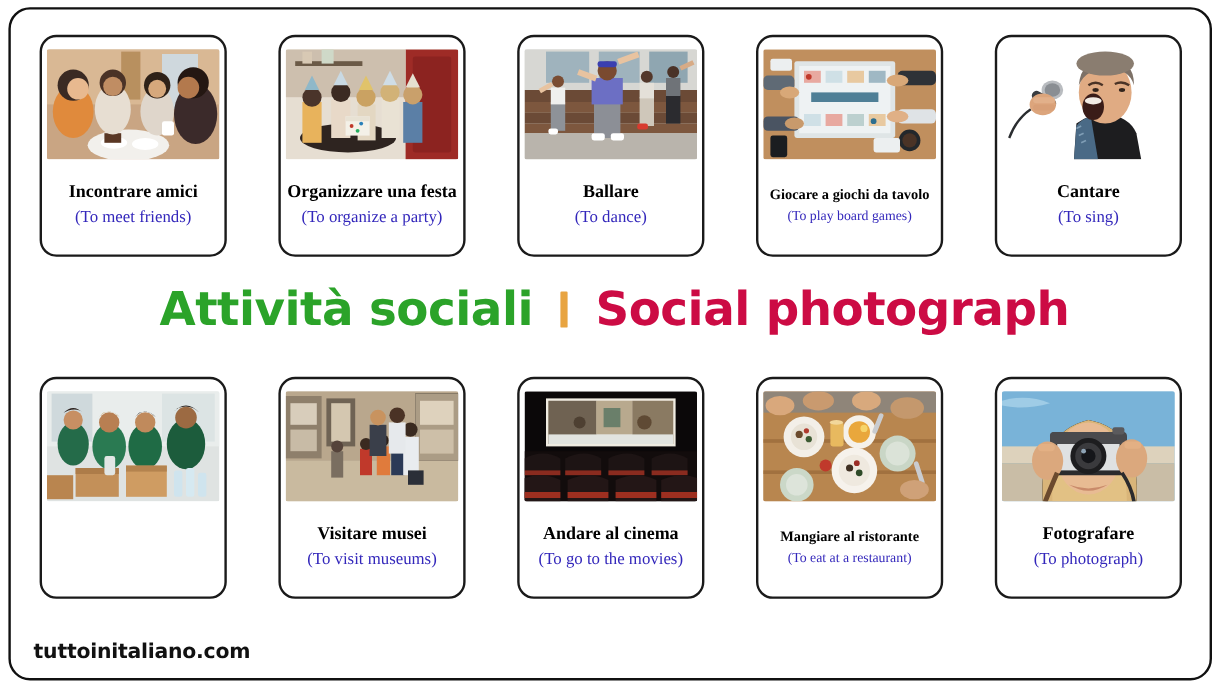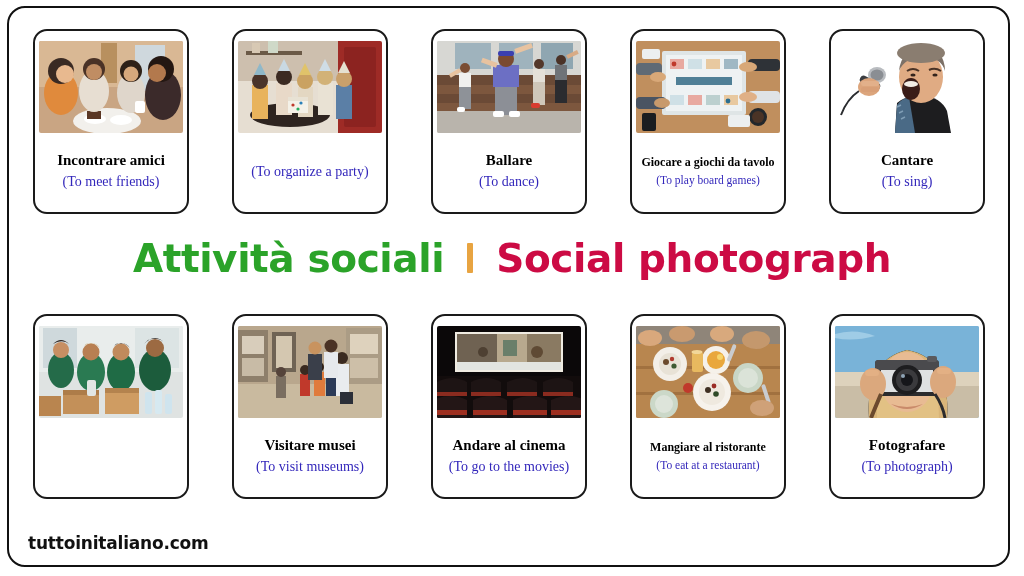--- a/index.html
+++ b/index.html
@@ -191,20 +191,21 @@
           <circle cx="106" cy="38" r="8" fill="#c9a06b"></circle>
           <polygon points="106,20 100,32 112,32" fill="#e5e0d0"></polygon>
           <rect x="50" y="56" width="20" height="16" fill="#f4f1e8"></rect>
           <rect x="50" y="56" width="20" height="4" fill="#e8e2d4"></rect>
           <circle cx="55" cy="64" r="1.6" fill="#c0392b"></circle>
           <circle cx="63" cy="62" r="1.6" fill="#2980b9"></circle>
           <circle cx="60" cy="68" r="1.6" fill="#27ae60"></circle>
         </svg>
       </div>
       <div class="labels">
+        <div class="it">Organizzare una festa</div>
         <div class="en">(To organize a party)</div>
       </div>
     </div>
 
     <div class="card">
       <div class="photo">
         <svg viewBox="0 0 144 92" preserveAspectRatio="none">
           <rect width="144" height="92" fill="#cfcfcb"></rect>
           <rect x="0" y="0" width="144" height="34" fill="#d7d7d3"></rect>
           <rect x="18" y="2" width="36" height="26" fill="#9fb3bd"></rect>

